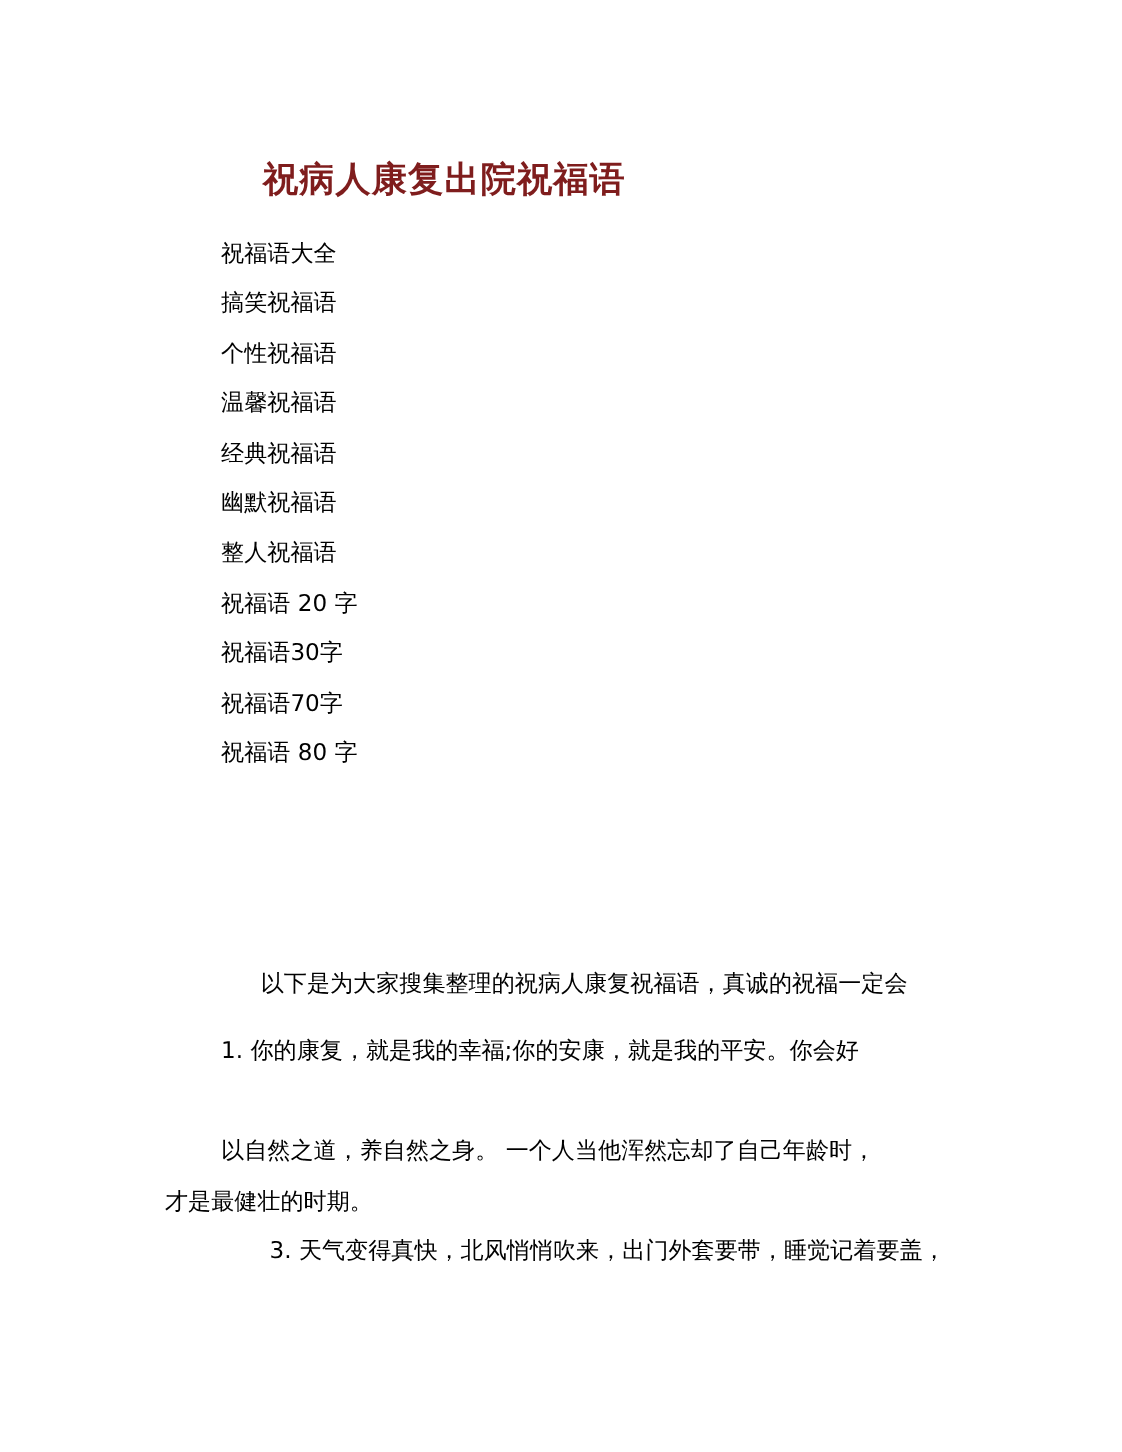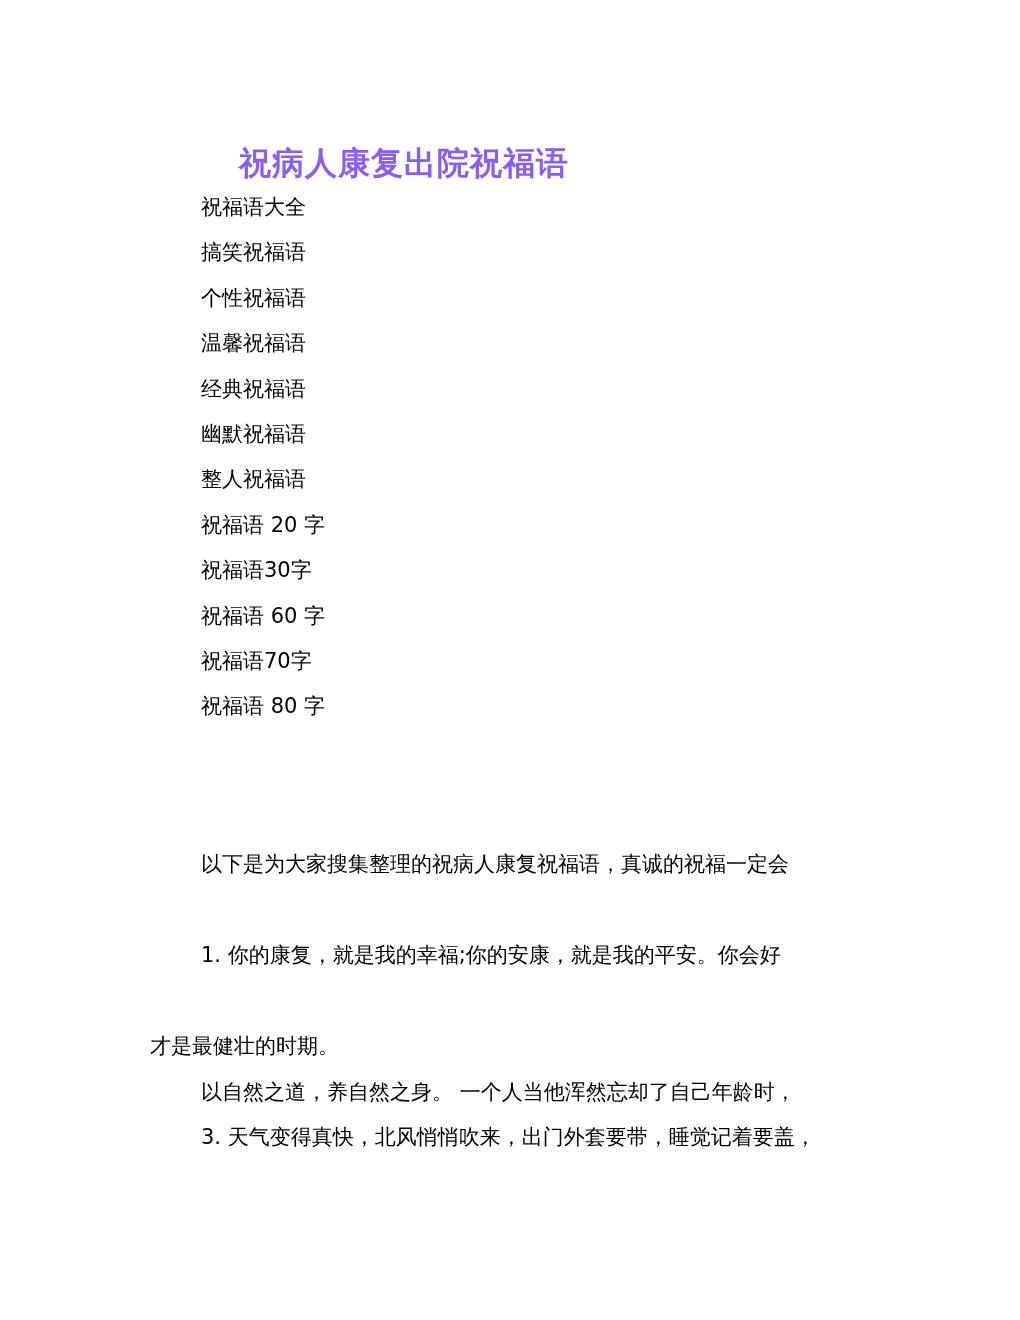--- a/index.html
+++ b/index.html
@@ -1,54 +1,53 @@
 <!DOCTYPE html>
 <html><head>
 <meta charset="utf-8">
 <style>
   html, body { margin: 0; padding: 0; background: #ffffff; }
   body { width: 1020px; height: 1320px; position: relative; overflow: hidden;
          font-family: "DejaVu Sans", "Liberation Sans", sans-serif; color: #000; }
   .title { position: absolute; top: 120px; left: 0; width: 808px; text-align: center;
            font-family: "DejaVu Serif", "Liberation Serif", serif; font-size: 32px;
-           color: #8b5cf6; letter-spacing: 1px; line-height: 44px; }
-  .list { position: absolute; left: 201px; top: 190px; margin: 0; padding: 0; list-style: none; }
+           color: #7f1d1d; letter-spacing: 1px; line-height: 44px; }
+  .list { position: absolute; left: 201px; top: 213px; margin: 0; padding: 0; list-style: none; }
   .list li { font-size: 21px; height: 45.4px; line-height: 34px; white-space: nowrap; }
   .para { position: absolute; left: 150px; width: 740px; font-size: 21px; line-height: 45.5px; margin: 0; }
   .para .indent { padding-left: 51px; }
   .line { display: block; white-space: nowrap; }
 </style>
 </head>
 <body>
 
 <h1 class="title">祝病人康复出院祝福语</h1>
 
 <ul class="list">
   <li>祝福语大全</li>
   <li>搞笑祝福语</li>
   <li>个性祝福语</li>
   <li>温馨祝福语</li>
   <li>经典祝福语</li>
   <li>幽默祝福语</li>
   <li>整人祝福语</li>
   <li>祝福语 20 字</li>
   <li>祝福语30字</li>
-  <li>祝福语 60 字</li>
   <li>祝福语70字</li>
   <li>祝福语 80 字</li>
 </ul>
 
-<div class="para" style="top:842px;">
+<div class="para" style="top:872px;margin-left:36px;">
   <span class="line indent">以下是为大家搜集整理的祝病人康复祝福语，真诚的祝福一定会</span>
 </div>
 
 <div class="para" style="top:933px;">
   <span class="line indent">1. 你的康复，就是我的幸福;你的安康，就是我的平安。你会好</span>
 </div>
 
 <div class="para" style="top:1024px;">
+  <span class="line indent">以自然之道，养自然之身。 一个人当他浑然忘却了自己年龄时，</span>
   <span class="line">才是最健壮的时期。</span>
-  <span class="line indent">以自然之道，养自然之身。 一个人当他浑然忘却了自己年龄时，</span>
 </div>
 
-<div class="para" style="top:1115px;">
+<div class="para" style="top:1115px;margin-left:44px;">
   <span class="line indent">3. 天气变得真快，北风悄悄吹来，出门外套要带，睡觉记着要盖，</span>
 </div>
 
 </body></html>

